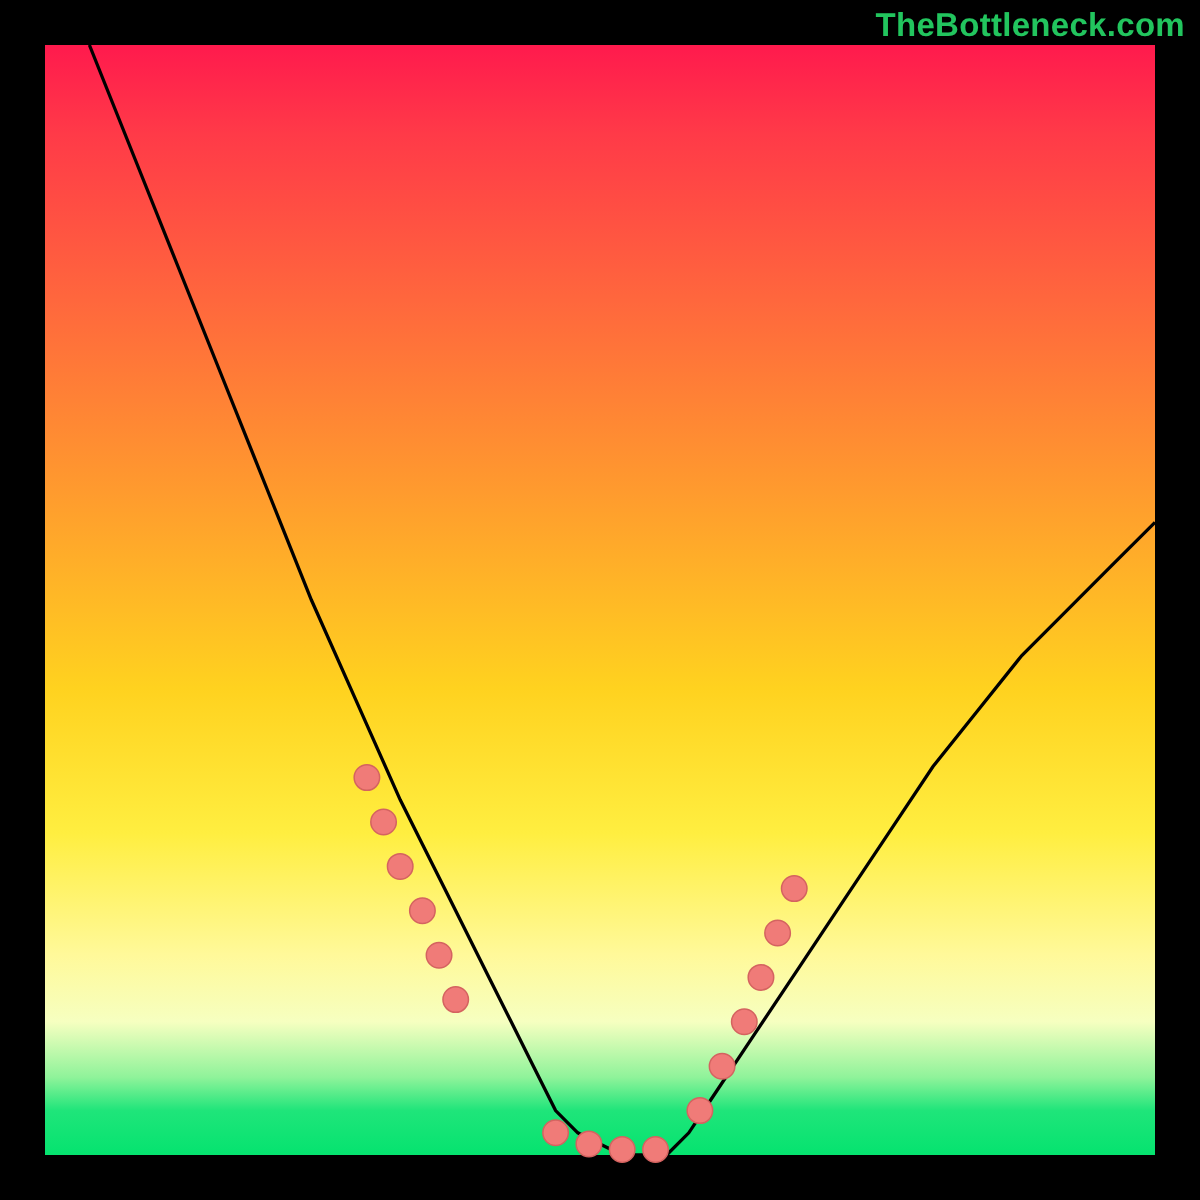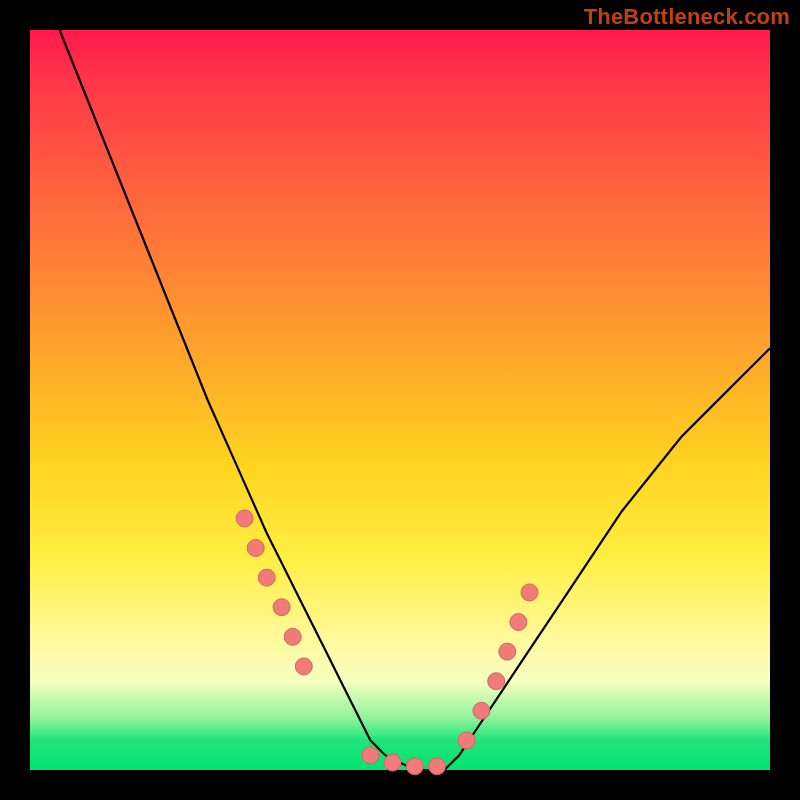--- a/index.html
+++ b/index.html
@@ -38,21 +38,21 @@
       #f6ffc0 88%,
       #8ff39a 93%,
       #1fe57a 96%,
       #05e36f 100%
     );
   }
   .watermark {
     position: absolute;
     top: 4px;
     right: 10px;
-    color: #c2410c;
+    color: #22c55e;
     font-size: 22px;
     font-weight: 600;
     letter-spacing: 0.2px;
     user-select: none;
   }
   svg.curve {
     position: absolute;
     left: 0;
     top: 0;
     width: 740px;

